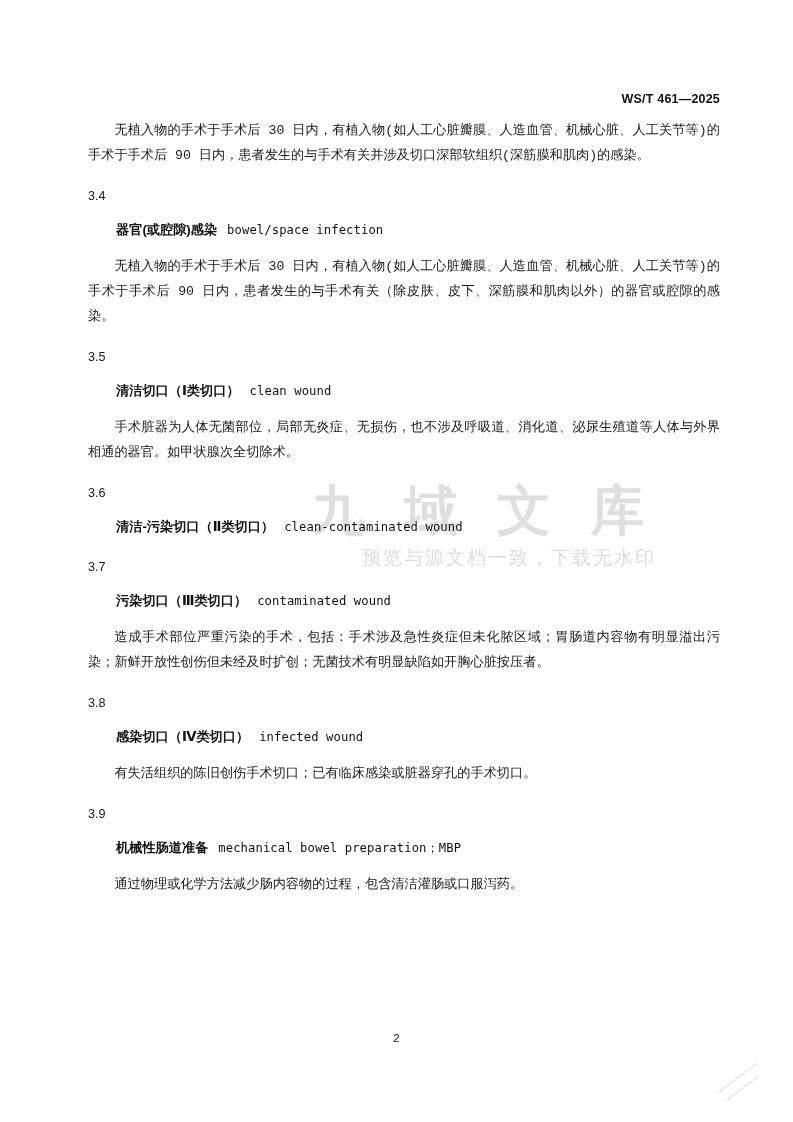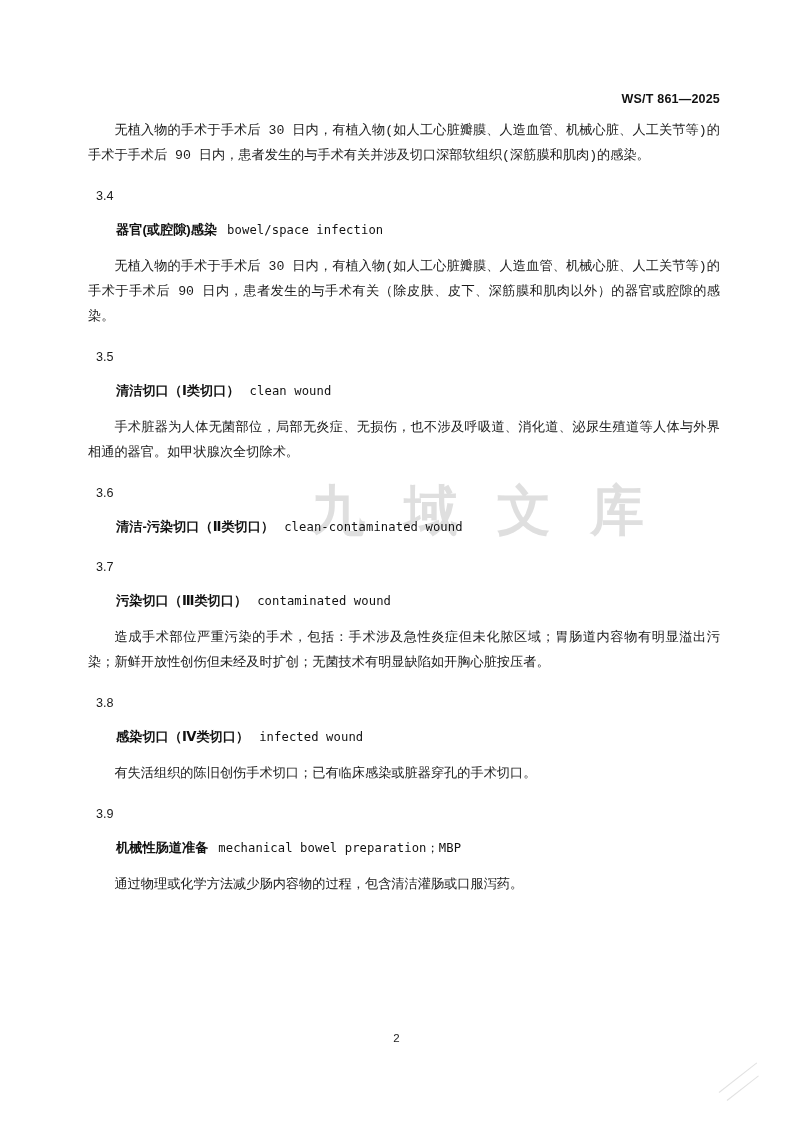--- a/index.html
+++ b/index.html
@@ -43,21 +43,21 @@
     margin: 0 0 4px 0;
     color: #1a1a1a;
   }
   .para.indent {
     text-indent: 2em;
   }
   .clause-num {
     font-family: "Liberation Sans", "DejaVu Sans", sans-serif;
     font-size: 12.6px;
     line-height: 24px;
-    margin: 16px 0 10px 8px;
+    margin: 16px 0 10px 0;
     color: #1a1a1a;
   }
   .term {
     font-size: 13.2px;
     line-height: 24px;
     margin: 0 0 12px 0;
     padding-left: 28px;
     color: #111;
   }
   .term .cn {
@@ -129,25 +129,26 @@
     transform-origin: left center;
   }
 </style>
 </head>
 <body>
 
 <div class="page">
 
   <div class="watermark">
     <div class="wm-main">九 域 文 库</div>
+    <div class="wm-sub2">预览与源文档一致，下载无水印</div>
   </div>
 
   <div class="content">
 
-    <div class="header">WS/T 861—2025</div>
+    <div class="header">WS/T 461—2025</div>
 
     <p class="para indent">无植入物的手术于手术后 30 日内，有植入物(如人工心脏瓣膜、人造血管、机械心脏、人工关节等)的手术于手术后 90 日内，患者发生的与手术有关并涉及切口深部软组织(深筋膜和肌肉)的感染。</p>
 
     <div class="clause-num">3.4</div>
     <div class="term">
       <span class="cn">器官(或腔隙)感染</span><span class="en">bowel/space infection</span>
     </div>
     <p class="para indent">无植入物的手术于手术后 30 日内，有植入物(如人工心脏瓣膜、人造血管、机械心脏、人工关节等)的手术于手术后 90 日内，患者发生的与手术有关（除皮肤、皮下、深筋膜和肌肉以外）的器官或腔隙的感染。</p>
 
     <div class="clause-num">3.5</div>

